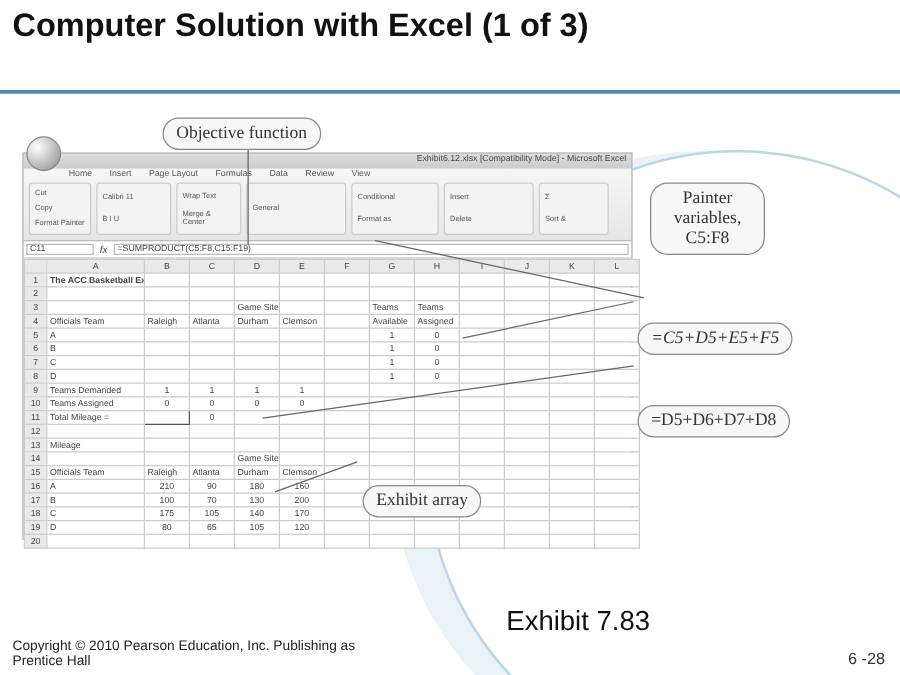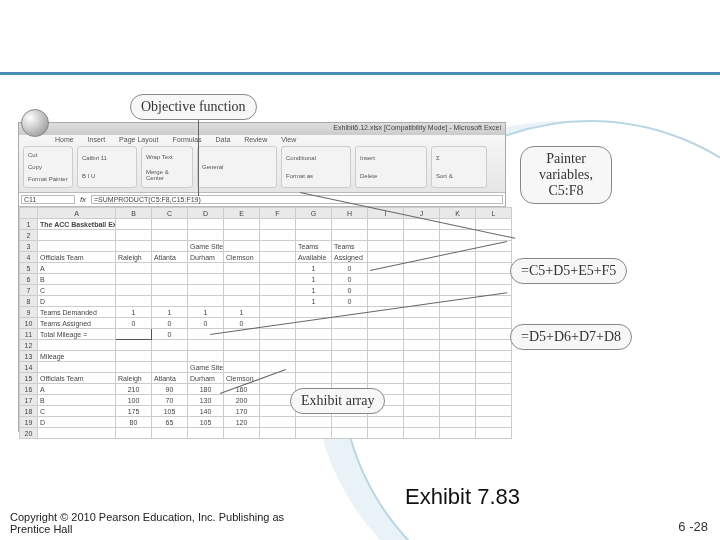--- a/index.html
+++ b/index.html
@@ -59,36 +59,37 @@
   .footer-copy { position: absolute; left: 10px; bottom: 4px; font-size: 11px; color: #222; width: 310px; line-height: 1.15; }
   .exhibit { position: absolute; right: 200px; bottom: 30px; font-size: 22px; color: #111; }
   .pagenum { position: absolute; right: 12px; bottom: 6px; font-size: 13px; color: #333; }
 </style>
 </head>
 <body>
 
 <div class="swoosh"></div>
 
 <div class="title">
+  <div>Computer Solution with Excel (1 of 3)</div>
 </div>
 <div class="title-underline"></div>
 
 <div class="callout" style="top:94px; left:130px;">
   <span>Objective function</span>
 </div>
 <div class="leader" style="top:116px; left:198px; width:1px; height:80px;"></div>
 
 <div class="callout" style="top:146px; left:520px; width:92px;">
   <div>Painter</div>
   <div>variables,</div>
   <div>C5:F8</div>
 </div>
 <div class="leader" style="top:192px; left:300px; width:220px; height:1px; transform-origin:left; transform:rotate(12deg);"></div>
 
-<div class="callout" style="top:258px; left:510px;">
+<div class="callout" style="top:258px; left:510px;font-style:italic;">
   <span>=C5+D5+E5+F5</span>
 </div>
 <div class="leader" style="top:270px; left:370px; width:140px; height:1px; transform-origin:left; transform:rotate(-12deg);"></div>
 
 <div class="callout" style="top:324px; left:510px;">
   <span>=D5+D6+D7+D8</span>
 </div>
 <div class="leader" style="top:334px; left:210px; width:300px; height:1px; transform-origin:left; transform:rotate(-8deg);"></div>
 
 <div class="callout" style="top:388px; left:290px;">

